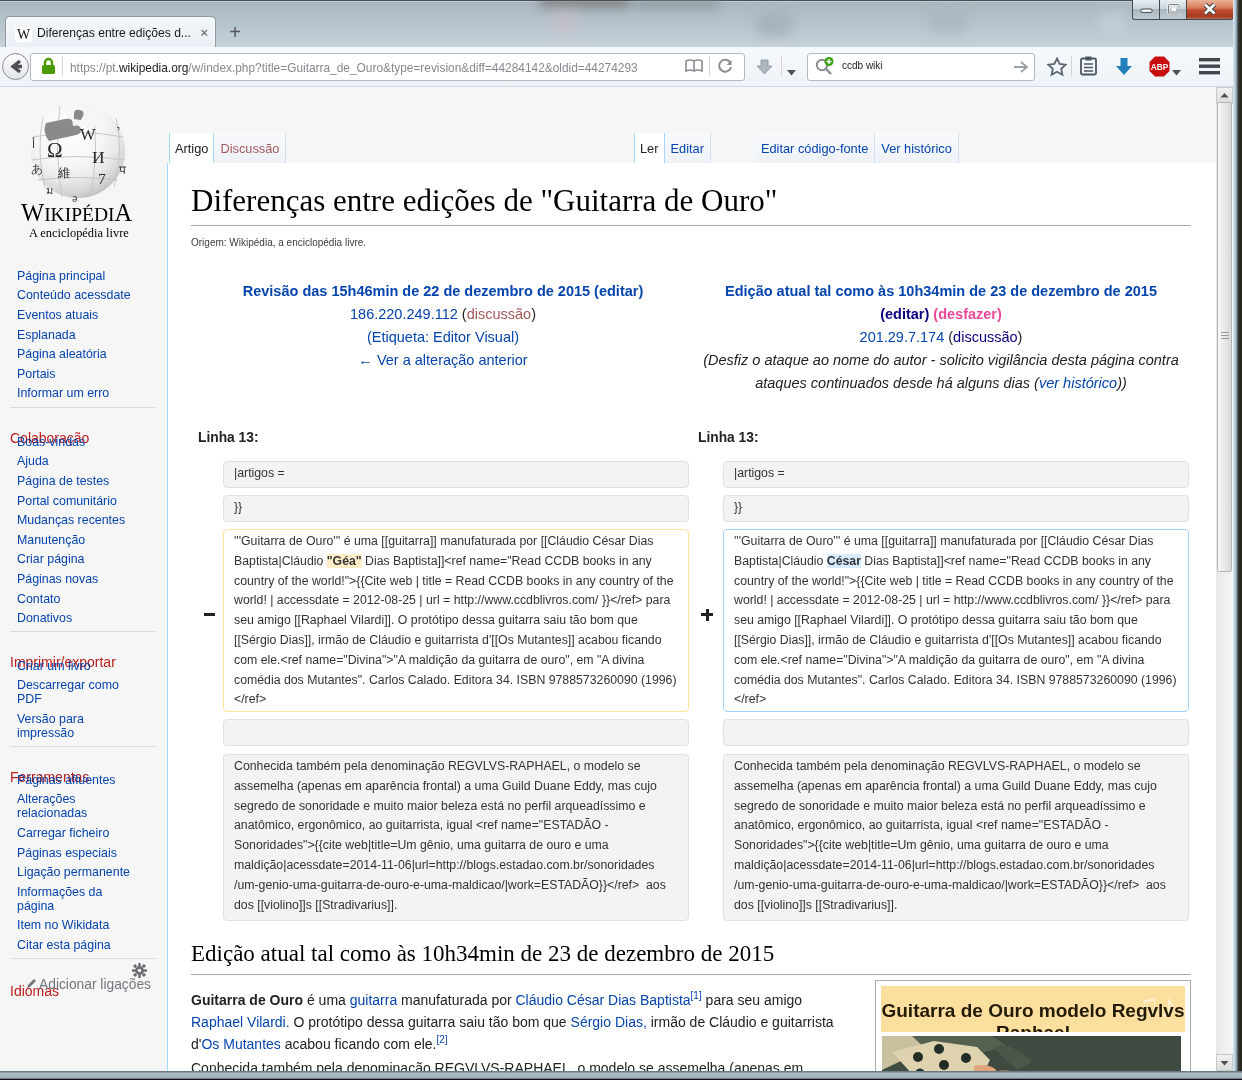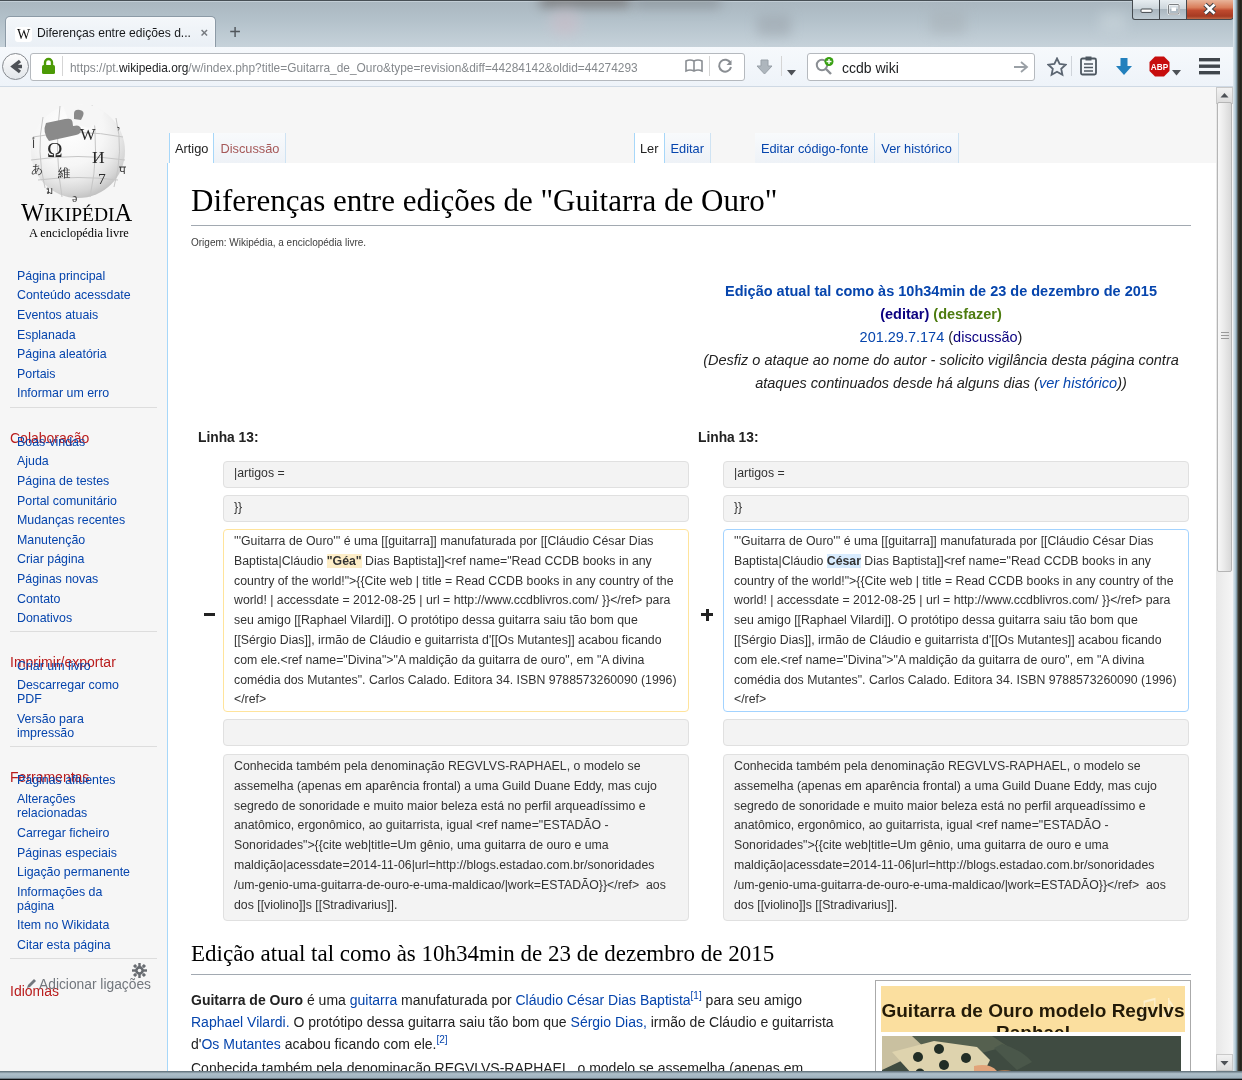--- a/index.html
+++ b/index.html
@@ -132,21 +132,21 @@
 <div class="abs" style="left:786px;top:63px;"><svg width="12" height="8">
       <path d="M1 1 L5.5 6.5 L10 1 Z" fill="#4d5156"></path>
     </svg></div>
 <div class="abs" id="searchbox"></div>
 <div class="abs" style="left:814px;top:57px;"><svg width="22" height="20">
       <circle cx="8" cy="8" r="5.2" stroke="#8a8e93" stroke-width="2" fill="none"></circle>
       <path d="M12 12 L17 17" stroke="#8a8e93" stroke-width="2.4"></path>
       <circle cx="15" cy="4.5" r="4.5" fill="#39a013"></circle>
       <path d="M15 2 V7 M12.5 4.5 H17.5" stroke="#fff" stroke-width="1.4"></path>
     </svg></div>
-<div class="abs" style="left:842px;top:60px;font-size:14px;color:#1b1d1f;">ccdb wiki</div>
+<div class="abs" style="left:842px;top:60px;font-size:10px;color:#1b1d1f;">ccdb wiki</div>
 <div class="abs" style="left:1012px;top:60px;"><svg width="18" height="14">
       <path d="M2 7 H14 M9 2 L15 7 L9 12" stroke="#9aa0a6" stroke-width="1.8" fill="none"></path>
     </svg></div>
 <div class="abs" style="left:1047px;top:57px;"><svg width="20" height="20">
       <path d="M10 1.5 L12.6 7 L18.6 7.7 L14.2 11.8 L15.4 17.8 L10 14.8 L4.6 17.8 L5.8 11.8 L1.4 7.7 L7.4 7 Z" stroke="#5c6672" stroke-width="1.8" fill="none"></path>
     </svg></div>
 <div class="abs" style="left:1071px;top:56px;width:1px;height:20px;background:#cfd4da;"></div>
 <div class="abs" style="left:1080px;top:56px;"><svg width="18" height="21">
       <rect x="1" y="2.5" width="15" height="16" rx="1.5" stroke="#4d5760" stroke-width="1.8" fill="none"></rect>
       <rect x="5.5" y="0.5" width="6" height="4" fill="#4d5760"></rect>
@@ -279,23 +279,29 @@
   </div>
   <div class="tabstrip" style="left:634px;">
     <div class="ptab act">Ler</div>
     <div class="ptab" style="color:#0645ad;">Editar</div>
     <div class="ptab" style="color:#0645ad;margin-left:44px;">Editar código-fonte</div>
     <div class="ptab" style="color:#0645ad;">Ver histórico</div>
   </div>
   <div id="content">
     <div id="h1">Diferenças entre edições de "Guitarra de Ouro"</div>
     <div id="origem">Origem: Wikipédia, a enciclopédia livre.</div>
+    <div class="diffcol" style="left:15px;top:117px;">
+      <b>Revisão das 15h46min de 22 de dezembro de 2015 (editar)</b><br>
+      <a href="#">186.220.249.112</a> (<span style="color:#a55858;">discussão</span>)<br>
+      <a href="#">(Etiqueta: Editor Visual)</a><br>
+      <a href="#">← Ver a alteração anterior</a>
+    </div>
     <div class="diffcol" style="left:513px;top:117px;">
       <b>Edição atual tal como às 10h34min de 23 de dezembro de 2015</b><br>
-      <b style="color:#0b0080;">(editar) <span style="color:#4d7c0f;">(desfazer)</span></b><br>
+      <b style="color:#0b0080;">(editar) <span style="color:#ec4899;">(desfazer)</span></b><br>
       <a href="#">201.29.7.174</a> (<span style="color:#0b0080;">discussão</span>)<br>
       <i style="color:#222;">(Desfiz o ataque ao nome do autor - solicito vigilância desta página contra ataques continuados desde há alguns dias (<a href="#"><i>ver histórico</i></a>))</i>
     </div>
     <div class="linha" style="left:30px;top:267px;">Linha 13:</div>
     <div class="linha" style="left:530px;top:267px;">Linha 13:</div>
     <div class="dcell ctx" style="left:55px;top:298px;height:27px;">|artigos =</div>
     <div class="dcell ctx" style="left:555px;top:298px;height:27px;">|artigos =</div>
     <div class="dcell ctx" style="left:55px;top:332px;height:27px;">}}</div>
     <div class="dcell ctx" style="left:555px;top:332px;height:27px;">}}</div>
     <div style="position:absolute;left:36px;top:450px;width:11px;height:3px;background:#222;"></div>

